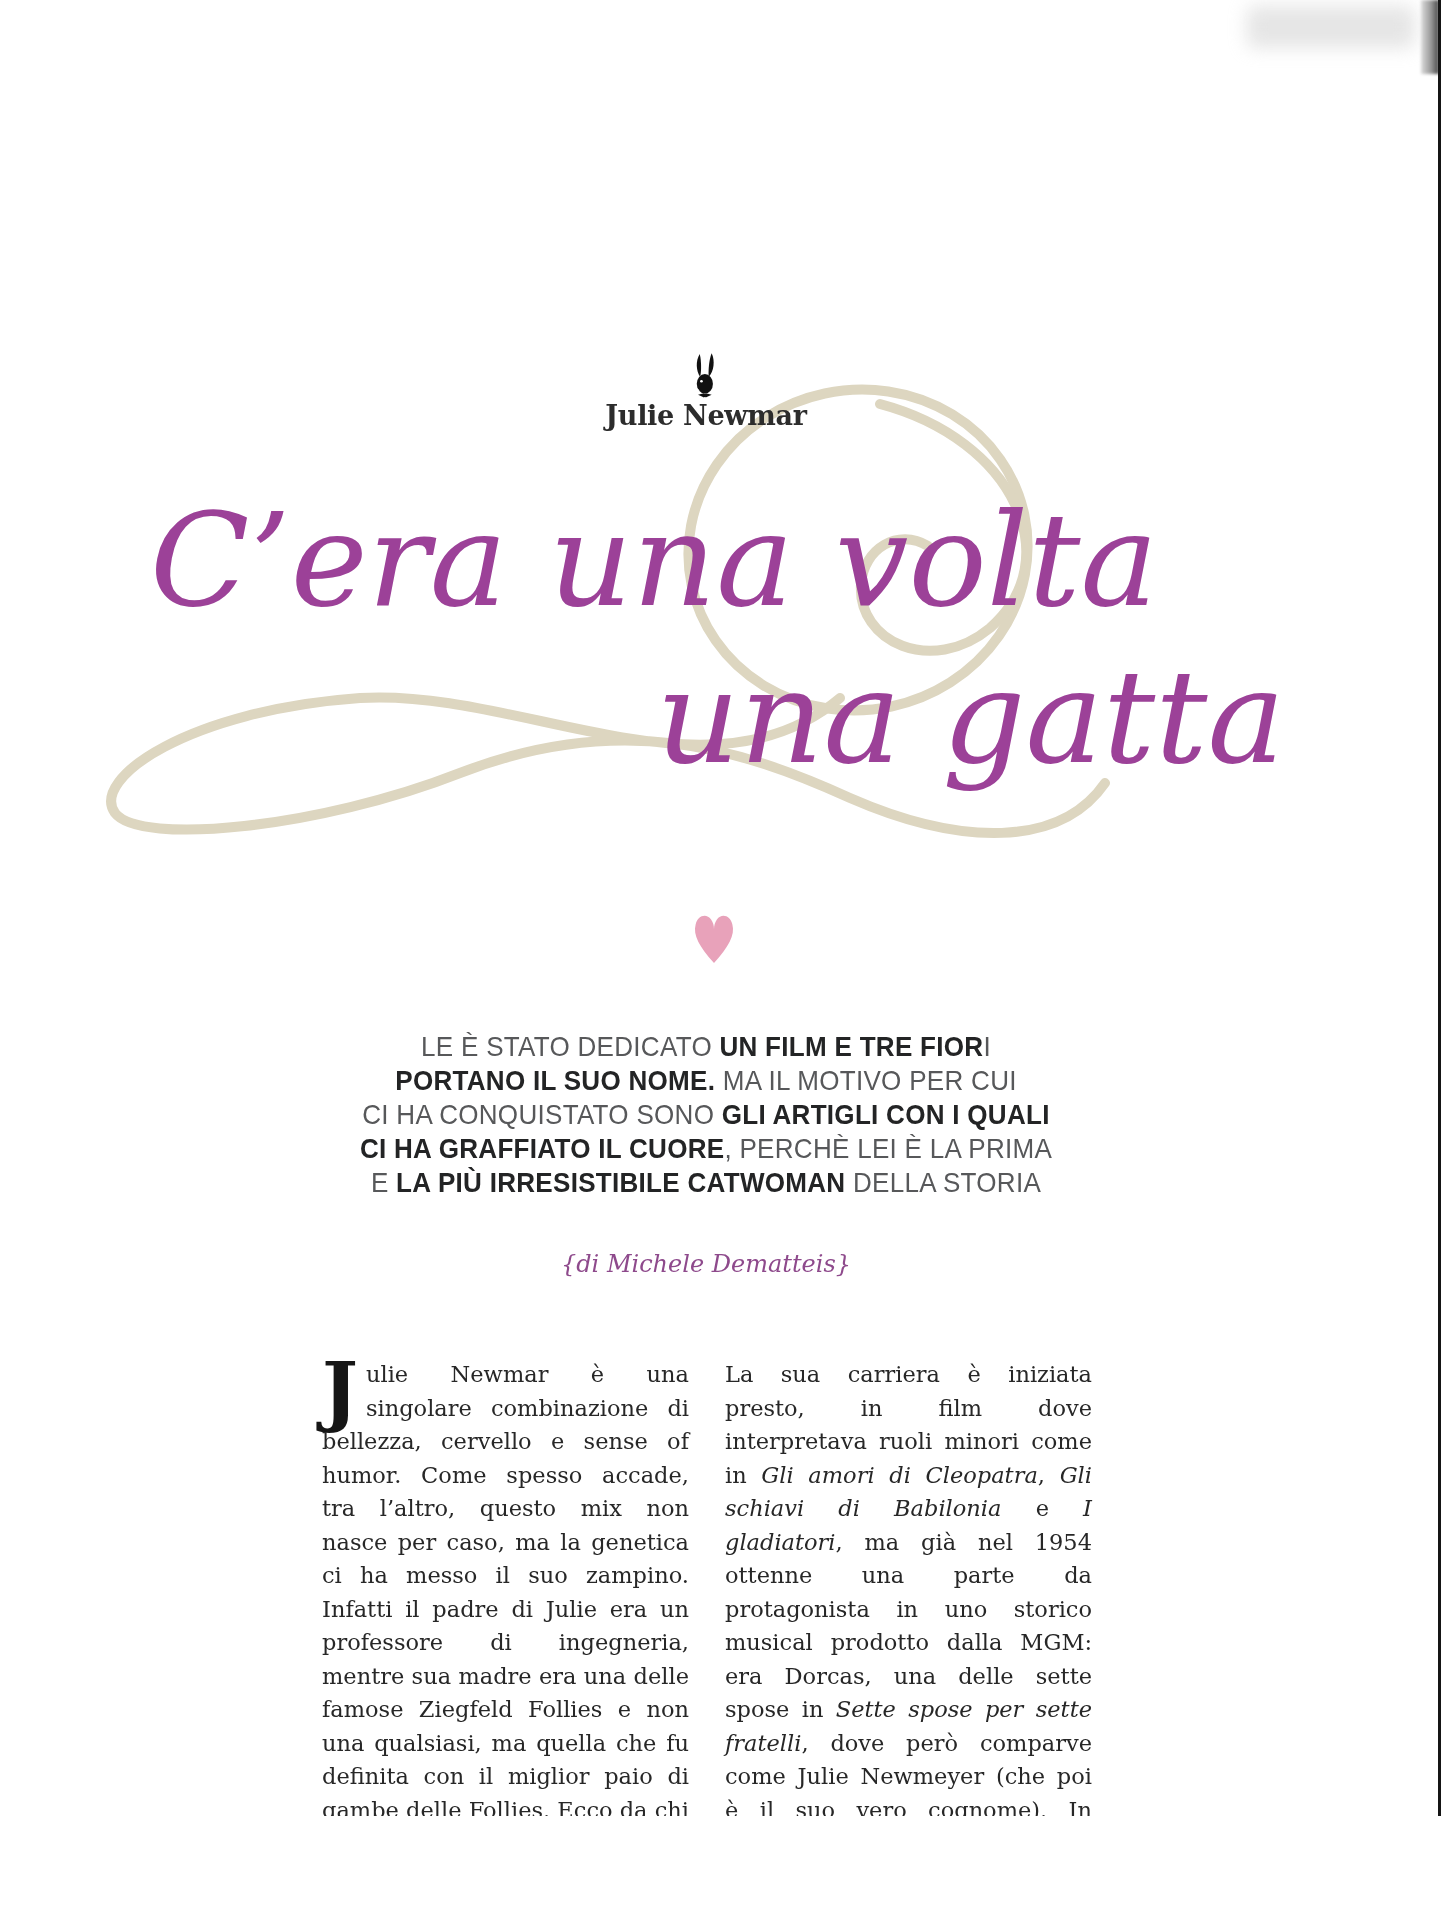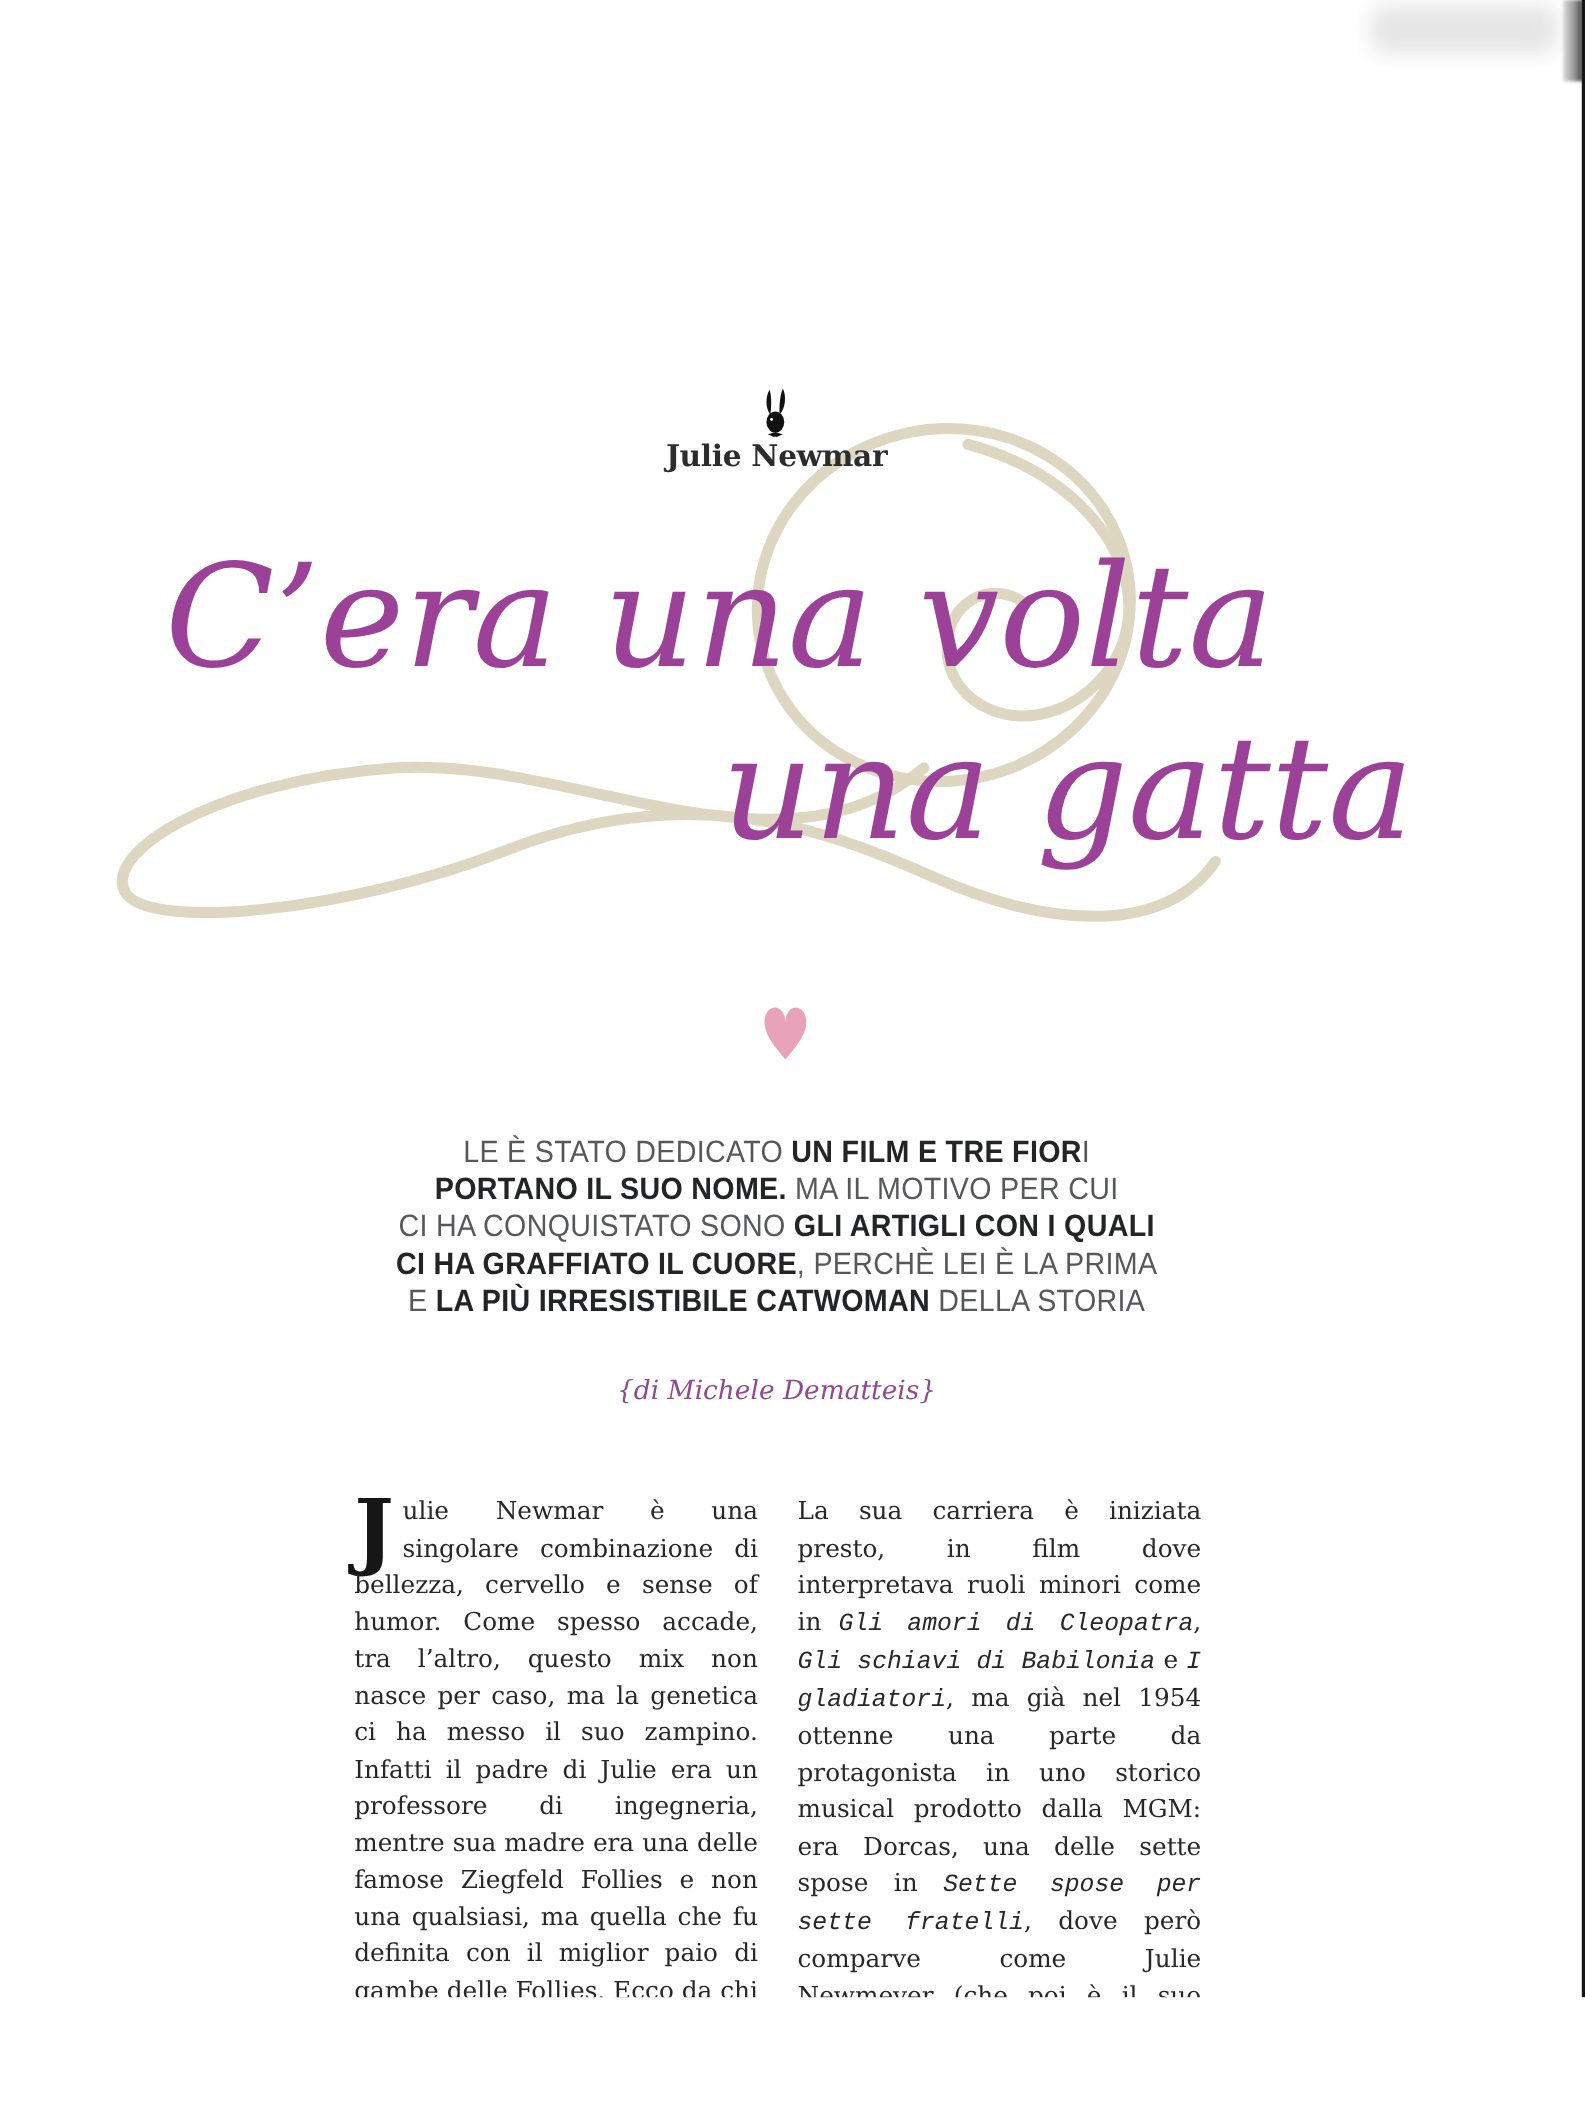--- a/index.html
+++ b/index.html
@@ -62,21 +62,21 @@
   .article-columns{
     position:absolute;left:322px;top:1358px;width:770px;
     display:flex;gap:36px;
   }
   .col{width:367px;}
   .col p{
     margin:0;font-family:"DejaVu Serif", serif;
     font-size:22.5px;line-height:33.5px;color:#272727;
     text-align:justify;
   }
-  .col p em{font-style:italic;font-family:Liberation Mono, monospace;}
+  .col p em{font-style:italic;}
   .dropcap{
     float:left;font-family:"DejaVu Serif", serif;font-weight:700;
     font-size:76px;line-height:58px;margin:4px 8px 0 0;color:#161616;
   }
   
   .folio{
     position:absolute;left:706px;top:1828px;transform:translateX(-50%);
     font-family:"Liberation Sans", sans-serif;font-size:20px;font-weight:700;
     white-space:nowrap;
   }

